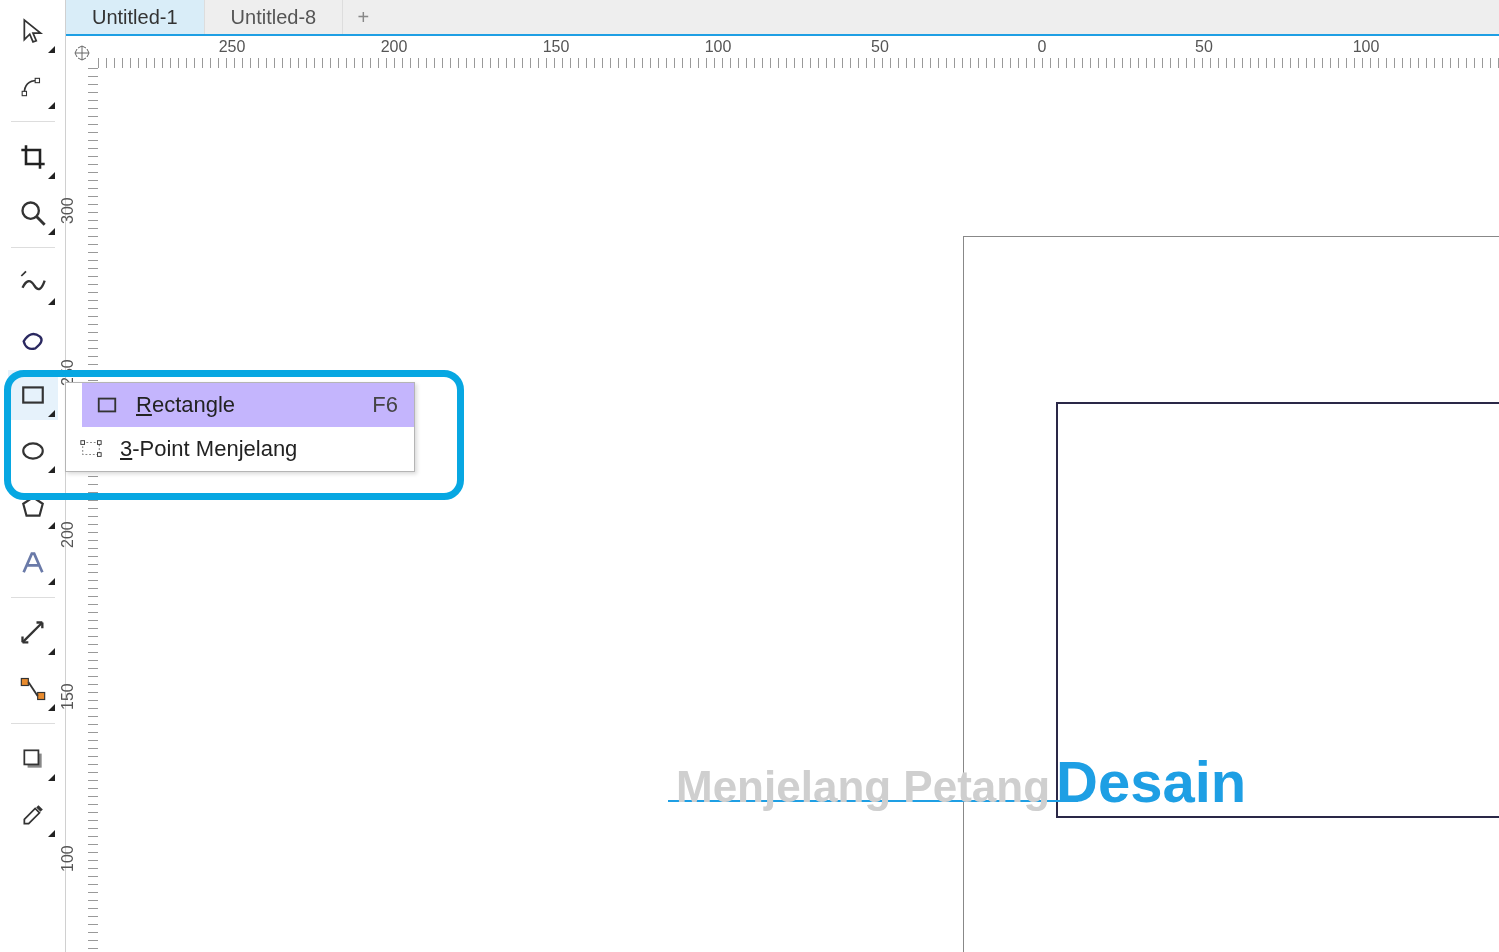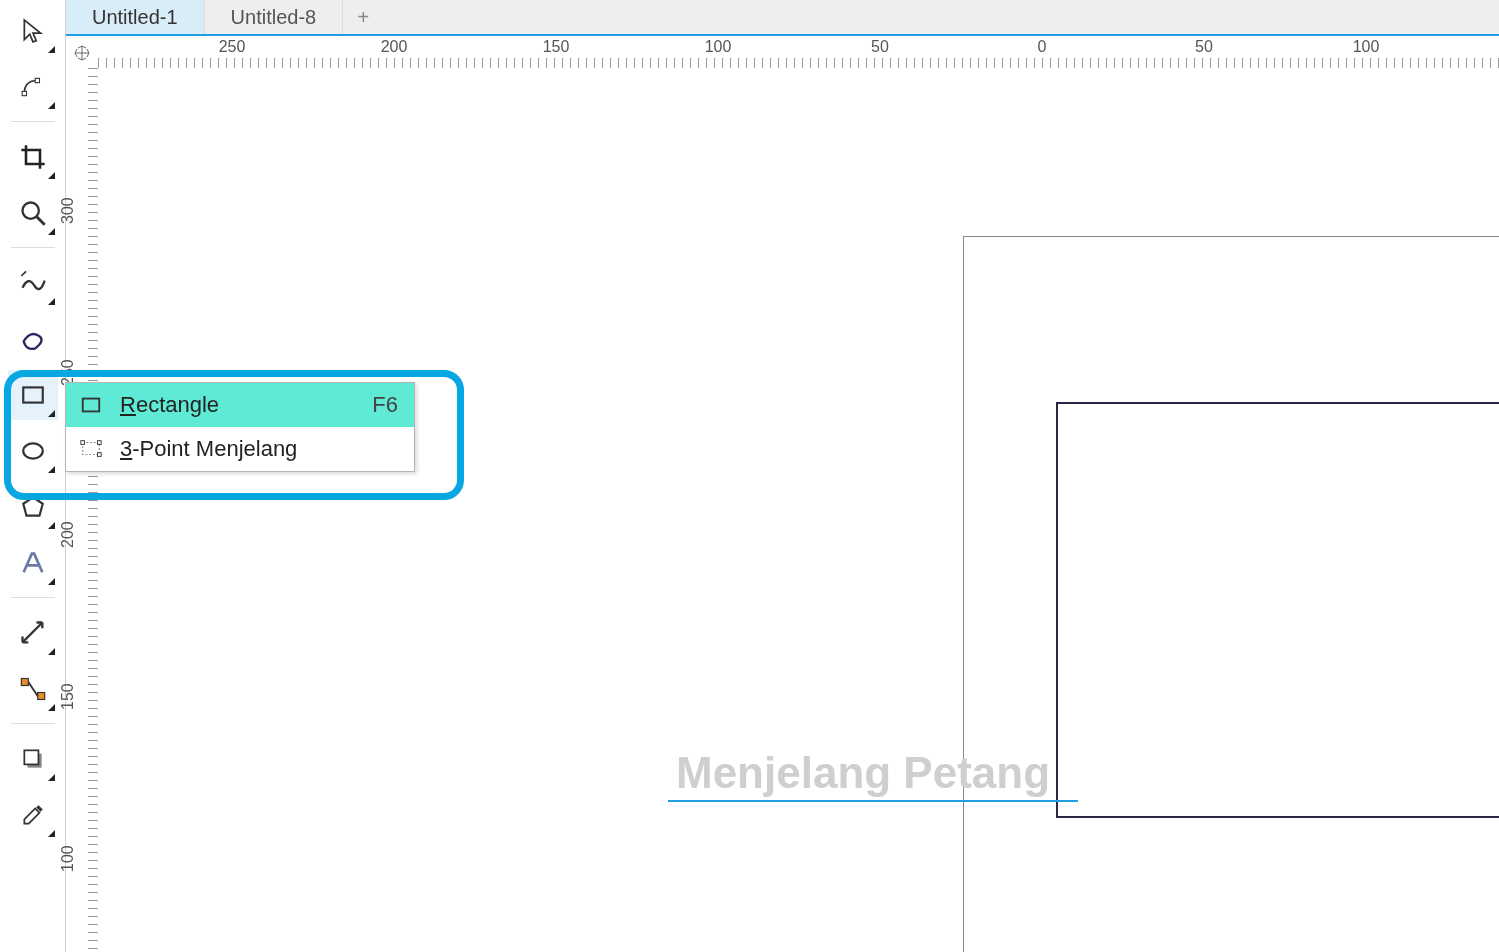--- a/index.html
+++ b/index.html
@@ -142,21 +142,21 @@
     border:1px solid #b5b5b5;
     box-shadow:2px 2px 4px rgba(0,0,0,.15);
   }
   .flyout-item{
     display:flex;align-items:center;
     height:44px;
     padding:0 16px 0 10px;
     font-size:22px;color:#222;
     cursor:pointer;
   }
-  .flyout-item.sel{background:#5eead4;}
+  .flyout-item.sel{background:#c4b5fd;margin-left:16px;}
   .flyout-item .fi-icon{width:30px;display:flex;justify-content:center;margin-right:14px;}
   .flyout-item .fi-label{flex:1;}
   .flyout-item .fi-shortcut{color:#444;margin-left:30px;}
   .flyout-item u{text-decoration:underline;}
 </style>
 </head>
 <body>
 
 <div class="tabs-bar">
   <div class="tab active">
@@ -296,20 +296,21 @@
   <span class="tick-major" style="top:804px">100</span>
 </div>
 
 <div class="canvas">
   <div class="page-rect" style="left:865px;top:168px;width:620px;height:760px;"></div>
   <div class="inner-rect" style="left:958px;top:334px;width:520px;height:416px;"></div>
 
   <div class="wm-line" style="left:570px;top:732px;width:410px;"></div>
   <div class="watermark" style="left:578px;top:680px;">
     <span class="wm1">Menjelang Petang</span>
+    <span class="wm2">Desain</span>
   </div>
 </div>
 
 <div class="flyout" style="left:65px;top:382px;width:350px;">
   <div class="flyout-item sel">
     <span class="fi-icon">
       <svg width="22" height="22" viewBox="0 0 24 24">
           <rect x="3" y="5" width="18" height="14" fill="none" stroke="#333" stroke-width="2"></rect>
         </svg>
     </span>

